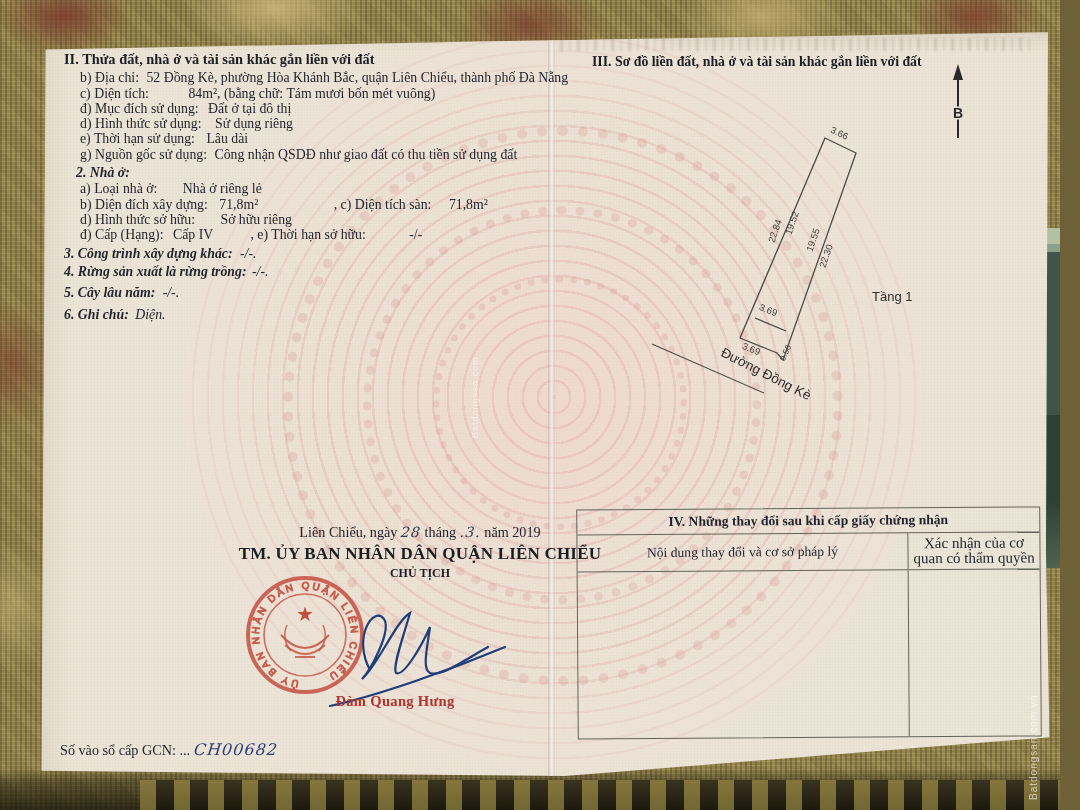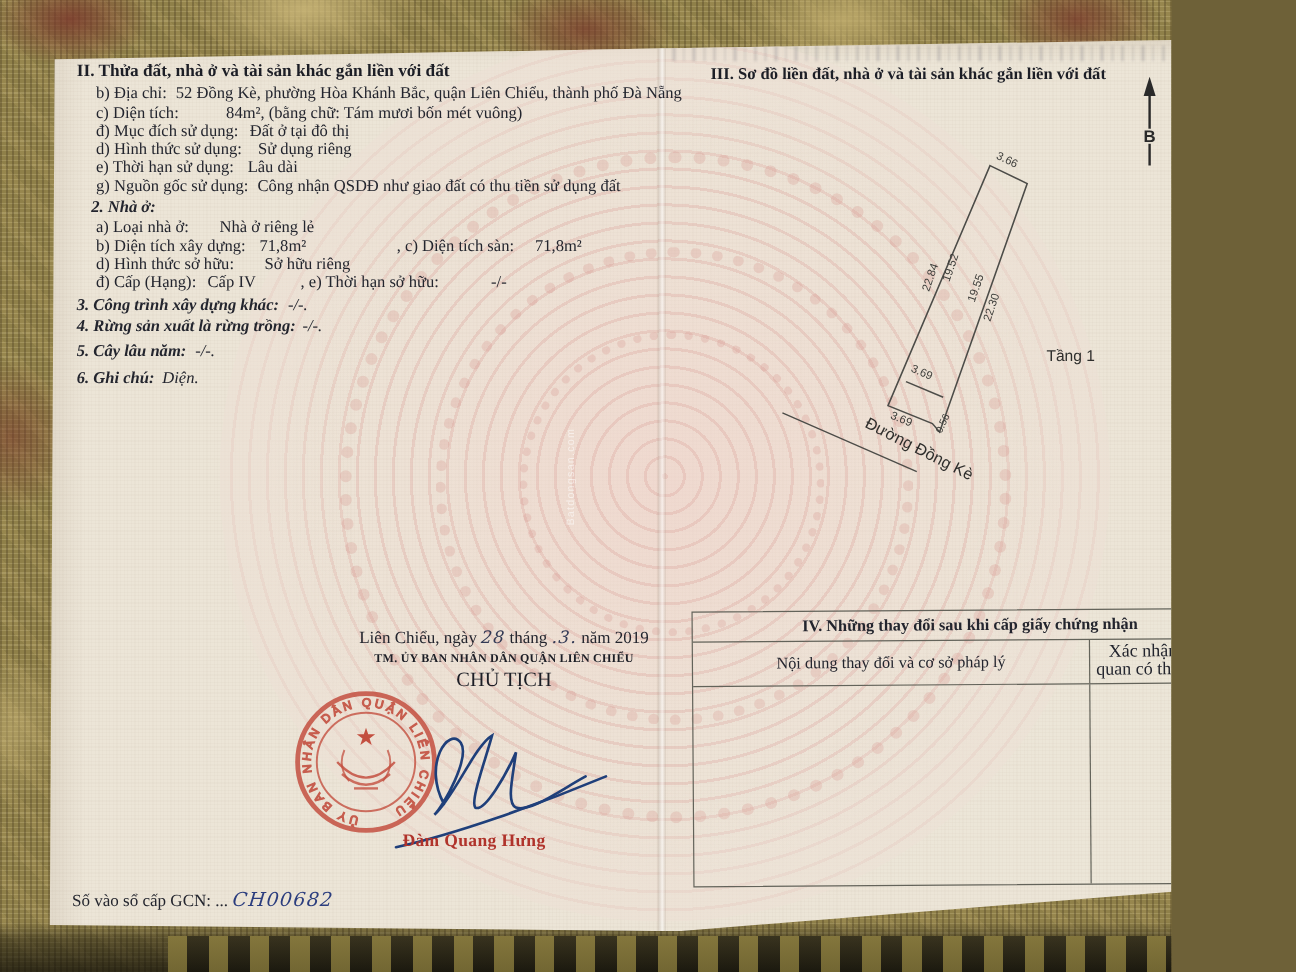--- a/index.html
+++ b/index.html
@@ -1,16 +1,16 @@
 <!DOCTYPE html>
 <html><head>
 <meta charset="utf-8">
 <style>
   html,body{margin:0;padding:0;background:#6e6138;}
-  #page{position:relative;width:976px;height:810px;overflow:hidden;
+  #page{position:relative;width:1060px;height:810px;overflow:hidden;
     font-family:"Liberation Serif",serif;color:#23252e;
     background-color:#8f8049;
     background-image:
       radial-gradient(ellipse 95px 55px at 6% 2%, rgba(122,57,44,.85), transparent 70%),
       radial-gradient(ellipse 130px 60px at 26% 1%, rgba(204,184,122,.85), transparent 72%),
       radial-gradient(ellipse 105px 55px at 50% 3%, rgba(122,57,44,.7), transparent 70%),
       radial-gradient(ellipse 120px 60px at 72% 2%, rgba(196,176,112,.8), transparent 72%),
       radial-gradient(ellipse 95px 55px at 92% 2%, rgba(122,57,44,.75), transparent 70%),
       radial-gradient(ellipse 70px 90px at 1% 45%, rgba(122,57,44,.55), transparent 70%),
       radial-gradient(ellipse 70px 90px at 1% 75%, rgba(204,184,122,.5), transparent 70%),
@@ -68,22 +68,22 @@
   .t4-title{height:24px;display:flex;align-items:center;justify-content:center;font-weight:bold;border-bottom:1px solid #63635a;}
   .t4-heads{display:flex;border-bottom:1px solid #63635a;}
   .t4-c1{width:330px;display:flex;align-items:center;justify-content:center;text-align:center;padding:4px 6px;box-sizing:border-box;}
   .t4-c2{width:132px;border-left:1px solid #63635a;display:flex;align-items:center;justify-content:center;text-align:center;
          padding:3px 4px;box-sizing:border-box;font-size:15px;line-height:15px;}
   .t4-body{display:flex;height:166px;}
   
   .sig-block{position:absolute;left:190px;top:494px;width:380px;text-align:center;}
   .date-line{font-size:14.2px;}
   .hand{font-family:"DejaVu Serif",serif;font-style:italic;color:#333a55;letter-spacing:1px;transform:skewX(-6deg);display:inline-block;}
-  .authority{font-weight:bold;font-size:10px;margin-top:3px;letter-spacing:.2px;color:#1c1e26;}
-  .chutich{font-weight:normal;font-size:17px;margin-top:2px;color:#1c1e26;}
+  .authority{font-weight:bold;font-size:17px;margin-top:3px;letter-spacing:.2px;color:#1c1e26;}
+  .chutich{font-weight:bold;font-size:12px;margin-top:2px;color:#1c1e26;}
   .stamp{position:absolute;left:203px;top:543px;opacity:.9;}
   .signature-svg{position:absolute;left:230px;top:545px;}
   .signer{position:absolute;left:240px;top:663px;width:230px;text-align:center;
     color:#b0332b;font-weight:bold;font-size:14.6px;letter-spacing:.3px;}
   
   .footer{position:absolute;left:20px;top:710px;font-size:14.2px;}
   .footer .hand{font-size:16px;color:#2b3d7e;}
   
   .wm-side{position:absolute;left:1028px;top:660px;height:140px;z-index:4;
     writing-mode:vertical-rl;transform:rotate(180deg);
@@ -139,21 +139,21 @@
         <span class="lbl">g) Nguồn gốc sử dụng:</span>
         <span class="val" style="margin-left:4px;">Công nhận QSDĐ như giao đất có thu tiền sử dụng đất</span>
       </div>
 
       <div class="grp">2. Nhà ở:</div>
       <div class="row">
         <span class="lbl">a) Loại nhà ở:</span>
         <span class="val" style="margin-left:22px;">Nhà ở riêng lẻ</span>
       </div>
       <div class="row">
-        <span class="lbl">b) Diện tích xây dựng:</span>
+        <span class="lbl">b) Diện đích xây dựng:</span>
         <span class="val" style="margin-left:8px;">71,8m²</span>
         <span class="lbl" style="margin-left:72px;">, c) Diện tích sàn:</span>
         <span class="val" style="margin-left:14px;">71,8m²</span>
       </div>
       <div class="row">
         <span class="lbl">d) Hình thức sở hữu:</span>
         <span class="val" style="margin-left:22px;">Sở hữu riêng</span>
       </div>
       <div class="row">
         <span class="lbl">đ) Cấp (Hạng):</span>

